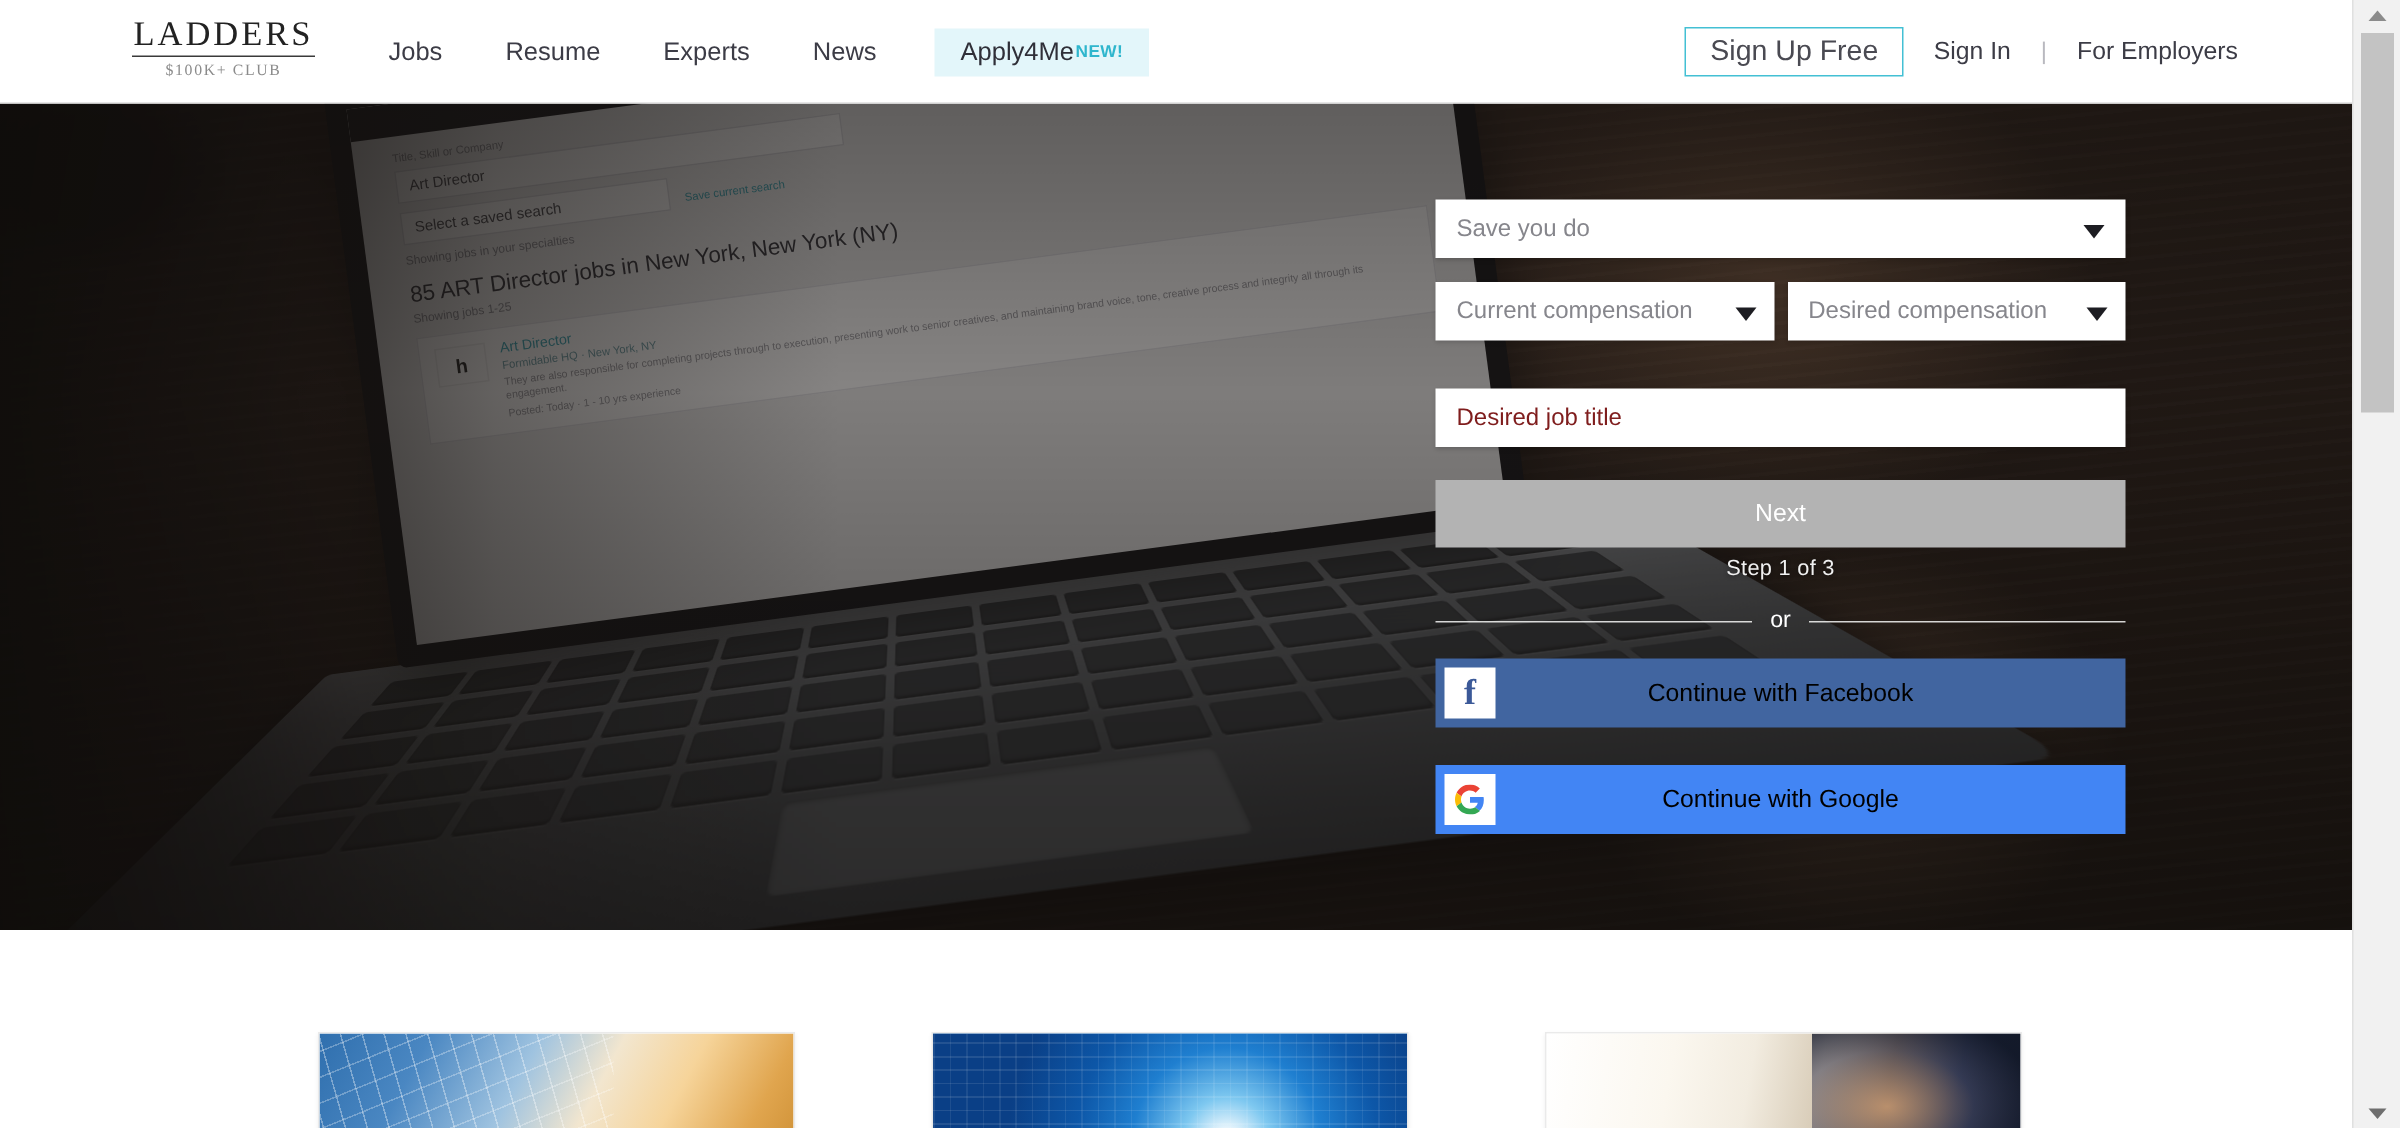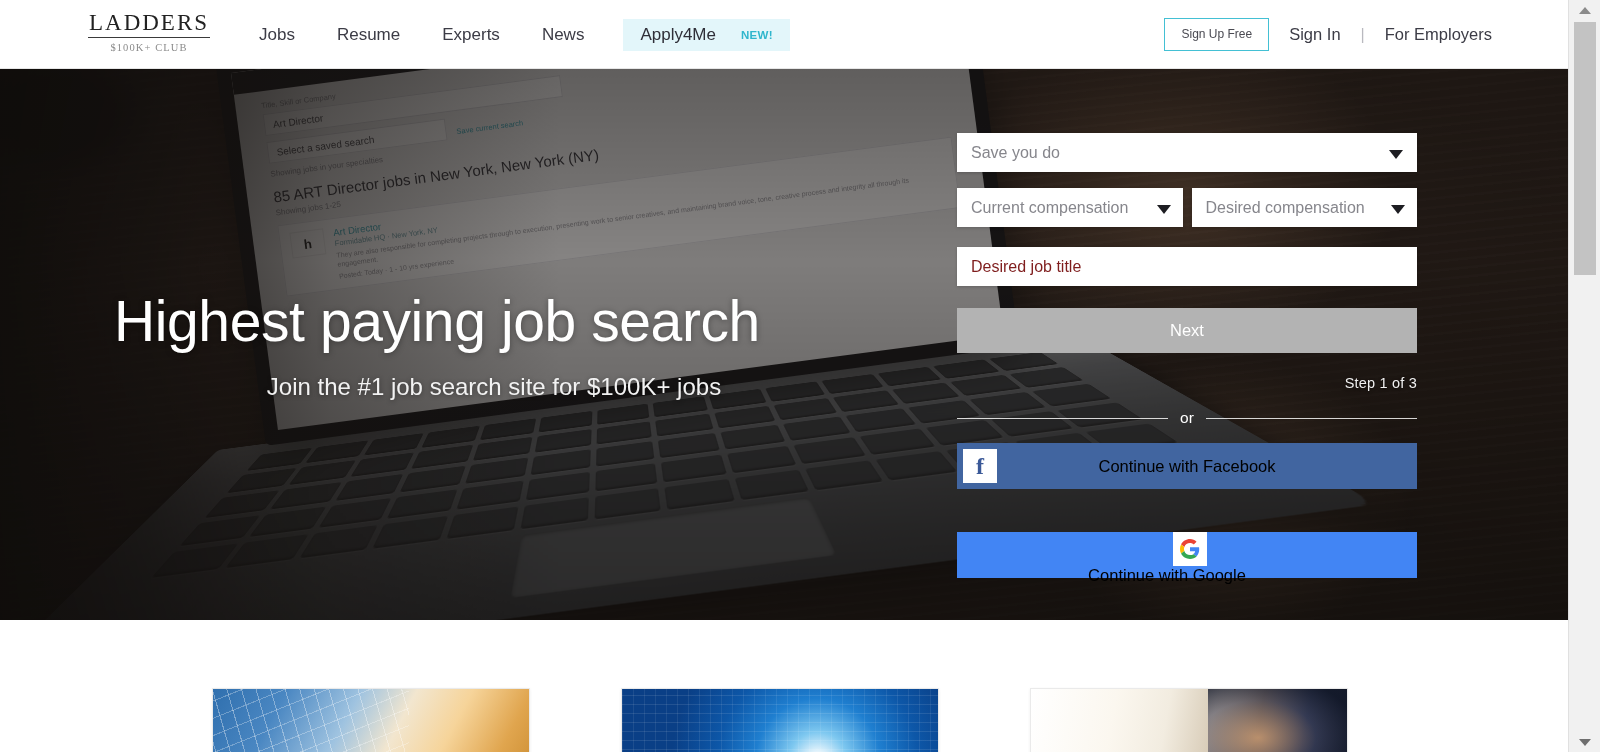--- a/index.html
+++ b/index.html
@@ -79,21 +79,21 @@
     line-height: 69px;
     white-space: nowrap;
   }
   .nav a.apply4me {
     background: #e3f6fa;
     padding: 0 17px;
     line-height: 32px;
     height: 32px;
     display: flex;
     align-items: center;
-    gap: 25px;
+    gap: 1px;
     margin-left: 18px;
     color: #2f2f38;
     text-align: right;
   }
   .nav a.apply4me .newtag {
     color: #2fb6cd;
     font-size: 11.5px;
     font-weight: bold;
     letter-spacing: 0.3px;
   }
@@ -102,21 +102,21 @@
     position: absolute;
     right: 76px; top: 0;
     height: 69px;
     display: flex;
     align-items: center;
   }
   .btn-signup {
     border: 1px solid #43c0d4;
     background: #ffffff;
     color: #4a4a52;
-    font-size: 12px;
+    font-size: 19px;
     padding: 7px 16px;
     line-height: 17px;
     cursor: pointer;
     font-family: "Liberation Sans", sans-serif;
   }
   .hr-link {
     font-size: 16.5px;
     color: #3c3c46;
     text-decoration: none;
     margin-left: 20px;
@@ -322,41 +322,41 @@
   .fld .caret {
     position: absolute;
     right: 14px; top: 50%;
     margin-top: -3px;
     width: 0; height: 0;
     border-left: 7px solid transparent;
     border-right: 7px solid transparent;
     border-top: 9px solid #1d1d22;
   }
   .fld-row { display: flex; gap: 9px; margin-bottom: 16px; }
-  .fld-row .fld { margin-bottom: 4px; width: 226px; padding-right: 34px; }
+  .fld-row .fld { margin-bottom: 16px; width: 226px; padding-right: 34px; }
   .fld-row .fld .caret { right: 12px; }
   .fld.text { cursor: text; }
   .fld.text .ph { color: #7f1d1d; }
 
   .btn-next {
     width: 100%;
     height: 45px;
     background: #b3b3b3;
     border: 0;
     color: #ffffff;
     font-size: 16.5px;
     font-family: "Liberation Sans", sans-serif;
     cursor: pointer;
     margin-top: 6px;
   }
   .step {
-    text-align: right;
+    text-align: center;
     color: #f0f0f0;
     font-size: 14.5px;
-    margin-top: 22px;
+    margin-top: 6px;
     letter-spacing: 0.2px;
     text-shadow: 0 1px 3px rgba(0,0,0,0.5);
   }
   .or {
     display: flex;
     align-items: center;
     gap: 12px;
     margin-top: 18px;
     color: #ffffff;
     font-size: 15.5px;
@@ -389,21 +389,21 @@
   }
   .btn-social .lbl {
     flex: 1;
     text-align: center;
     color: #000000;
     font-size: 16.5px;
     font-family: "Liberation Sans", sans-serif;
     margin-right: 40px;
   }
   .btn-fb { background: #4165a0; }
-  .btn-gg { background: #4285f4; margin-top: 43px; flex-direction: column; }
+  .btn-gg { background: #4285f4; margin-top: 25px; }
   .fb-glyph {
     color: #3b5998;
     font-family: "Liberation Serif", serif;
     font-weight: bold;
     font-size: 24px;
     line-height: 24px;
   }
 
   
   .cards-section {
@@ -641,24 +641,20 @@
 
             </div>
           </div>
         </div>
 
         <div class="hero-vignette"></div>
       </div>
 
       <div class="hero-scrim"></div>
 
-      <div class="hero-copy">
-        <div class="hero-title">Highest paying job search</div>
-        <div class="hero-sub">Join the #1 job search site for $100K+ jobs</div>
-      </div>
 
       <div class="signup">
 
         <div class="fld">
           <span>Save you do</span>
           <span class="caret"></span>
         </div>
 
         <div class="fld-row">
           <div class="fld">

